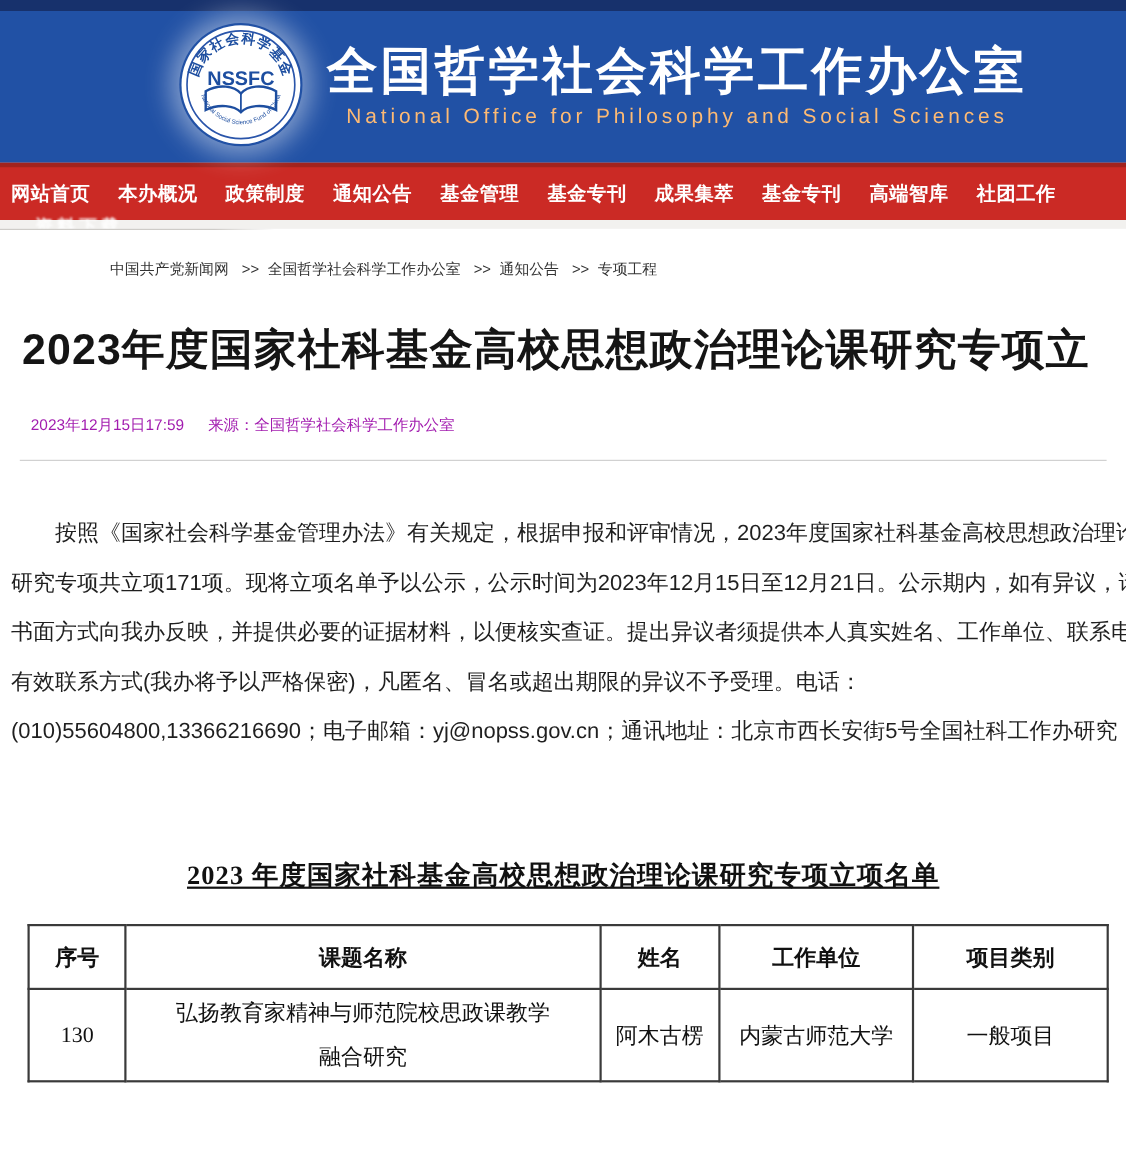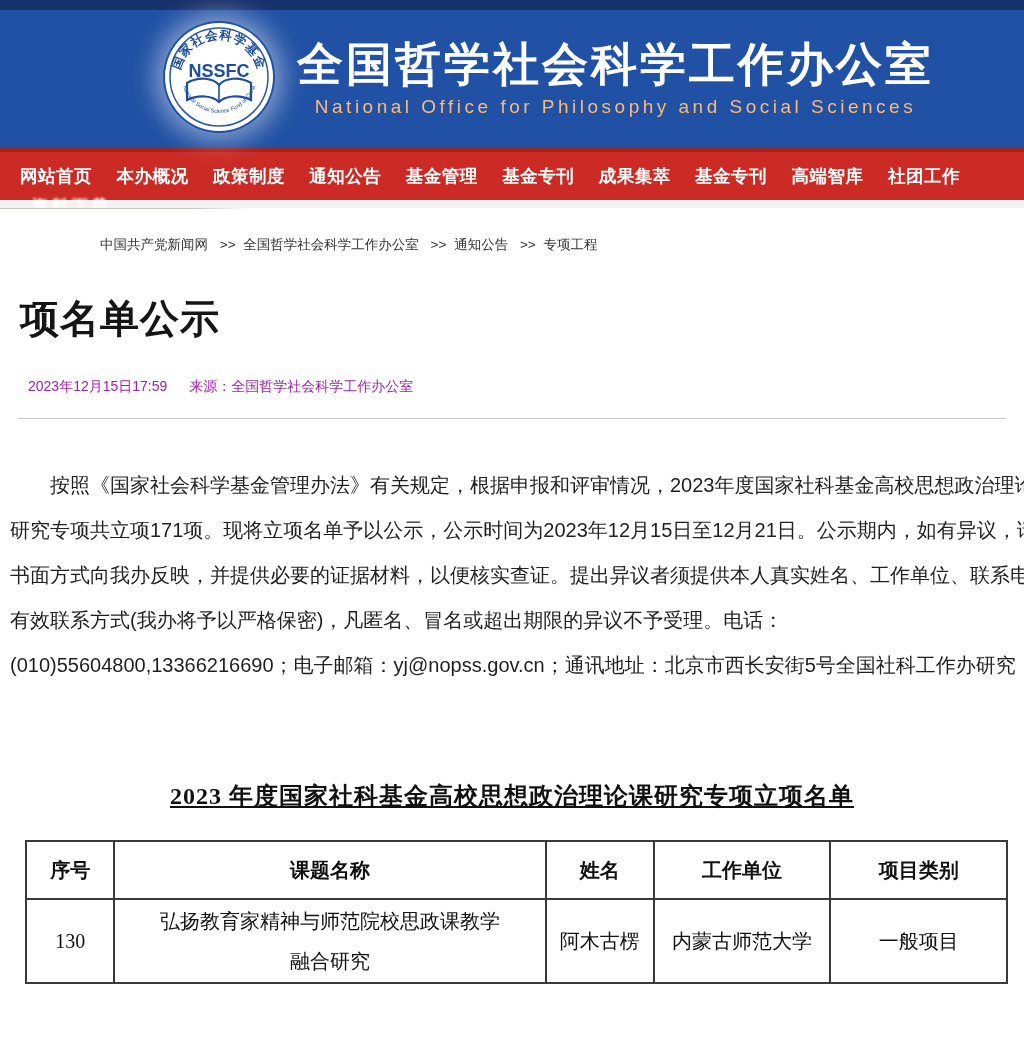--- a/index.html
+++ b/index.html
@@ -9,21 +9,21 @@
   
   .top-strip { height:10px; background:#17316c; width:100%; }
   .site-header { height:138px; background:#2151a5; display:flex; align-items:center; padding-left:163px; }
   .logo-wrap { width:112px; height:112px; border-radius:50%; box-shadow:0 0 24px 8px rgba(255,255,255,0.45); flex:0 0 auto; margin-top:-4px; }
   .logo-wrap svg { display:block; }
   .header-titles { margin-left:22px; display:flex; flex-direction:column; align-items:center; }
   .site-title { font-family:"Liberation Serif","DejaVu Serif",serif; font-weight:bold; color:#ffffff; font-size:46px; letter-spacing:3px; white-space:nowrap; line-height:1.1; }
   .site-subtitle { margin-top:6px; color:#fdba74; font-size:19px; letter-spacing:3.5px; white-space:nowrap; }
 
   
-  .nav-bar { height:52px; background:#cb2a25; border-top:4px solid #a2231e; display:flex; align-items:center; justify-content:space-between; padding:0 64px 0 20px; }
+  .nav-bar { height:52px; background:#cb2a25; border-top:4px solid #a2231e; display:flex; align-items:center; justify-content:space-between; padding:0 64px 0 10px; }
   .nav-item { color:#ffffff; font-size:17.5px; font-weight:bold; white-space:nowrap; cursor:pointer; letter-spacing:0.5px; }
 
   
   .sub-band { height:8px; background:#f2f1ef; position:relative; }
   .sub-band-line { position:absolute; top:8px; left:0; width:250px; height:1px; background:linear-gradient(to right,#c9c6c2 78%,rgba(201,198,194,0)); }
   .ghost-text { position:absolute; top:-4px; left:32px; color:#ffffff; opacity:0.9; filter:blur(1.2px); font-size:16px; font-weight:bold; letter-spacing:4px; }
 
   
   .breadcrumb { margin:28px 0 0 100px; font-size:13.5px; color:#333333; }
   .breadcrumb span { margin-right:4px; }
@@ -99,21 +99,21 @@
   <span>中国共产党新闻网</span>
   <span class="crumb-sep">&gt;&gt;</span>
   <span>全国哲学社会科学工作办公室</span>
   <span class="crumb-sep">&gt;&gt;</span>
   <span>通知公告</span>
   <span class="crumb-sep">&gt;&gt;</span>
   <span>专项工程</span>
 </div>
 
 <h1 class="article-title">
-  <div>项名单公示</div>
+  <div>2023年度国家社科基金高校思想政治理论课研究专项立</div>
 </h1>
 
 <div class="article-meta">
   <span>2023年12月15日17:59</span>
   <span class="src-label">来源：</span><span>全国哲学社会科学工作办公室</span>
 </div>
 
 <div class="divider"></div>
 
 <div class="article-body">

